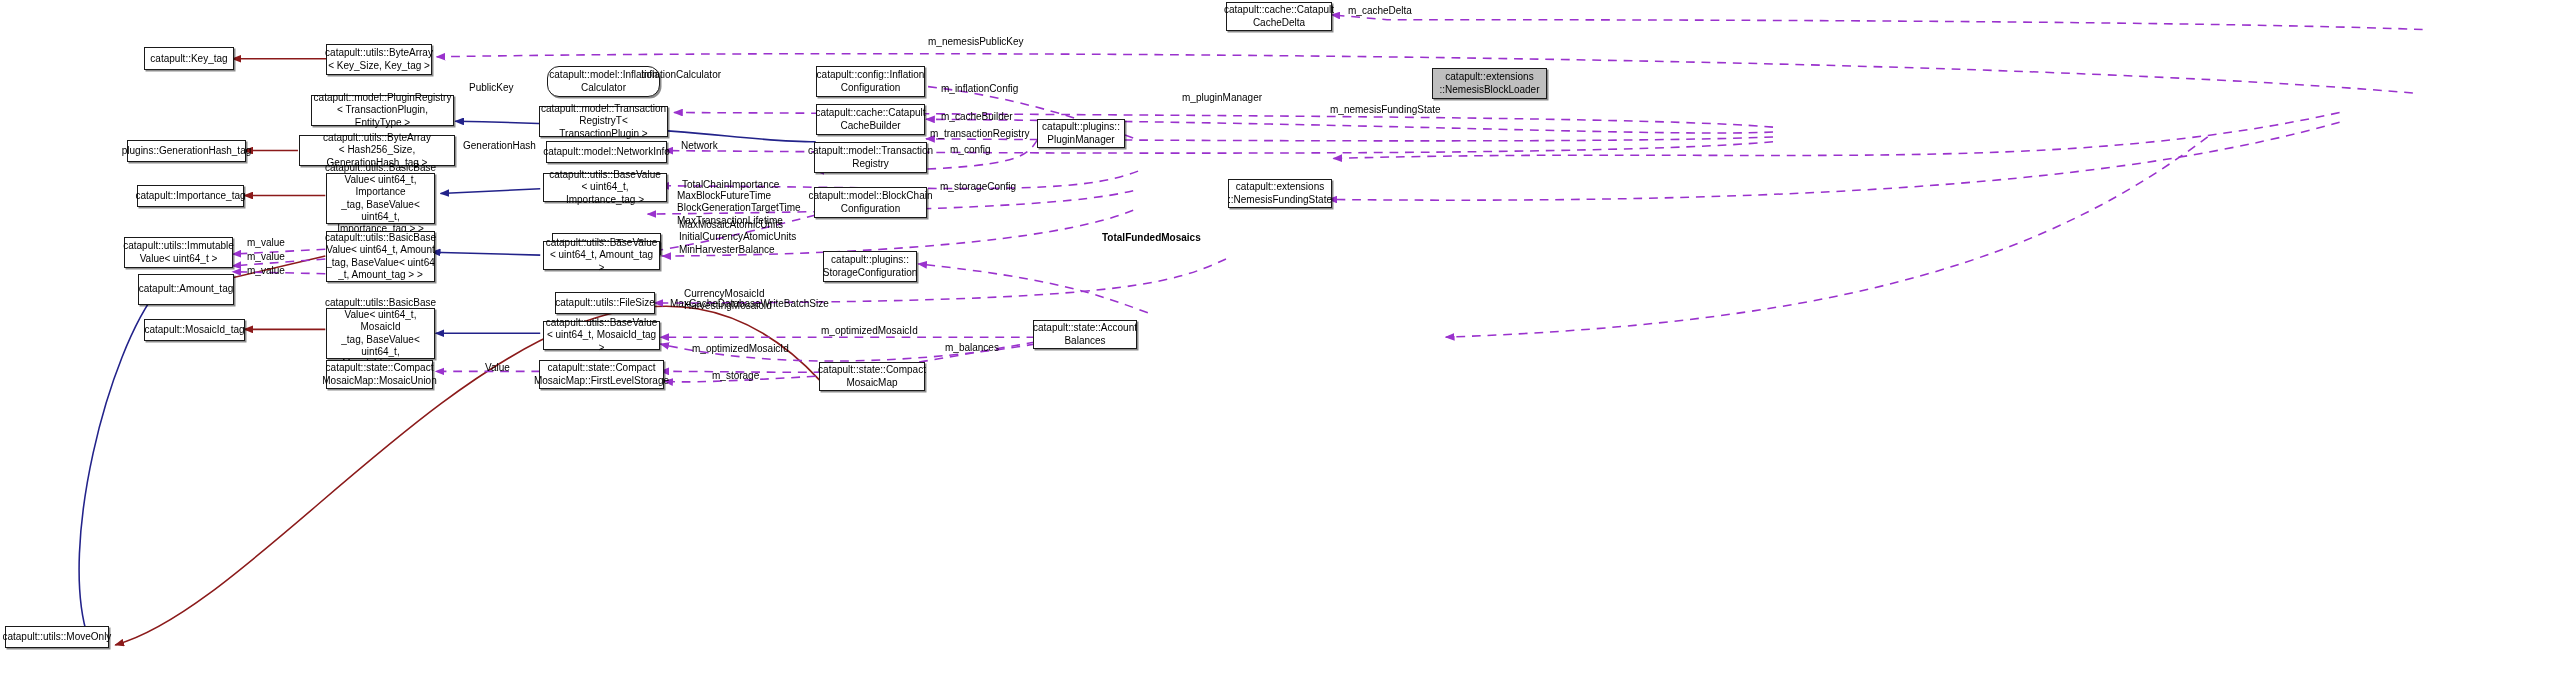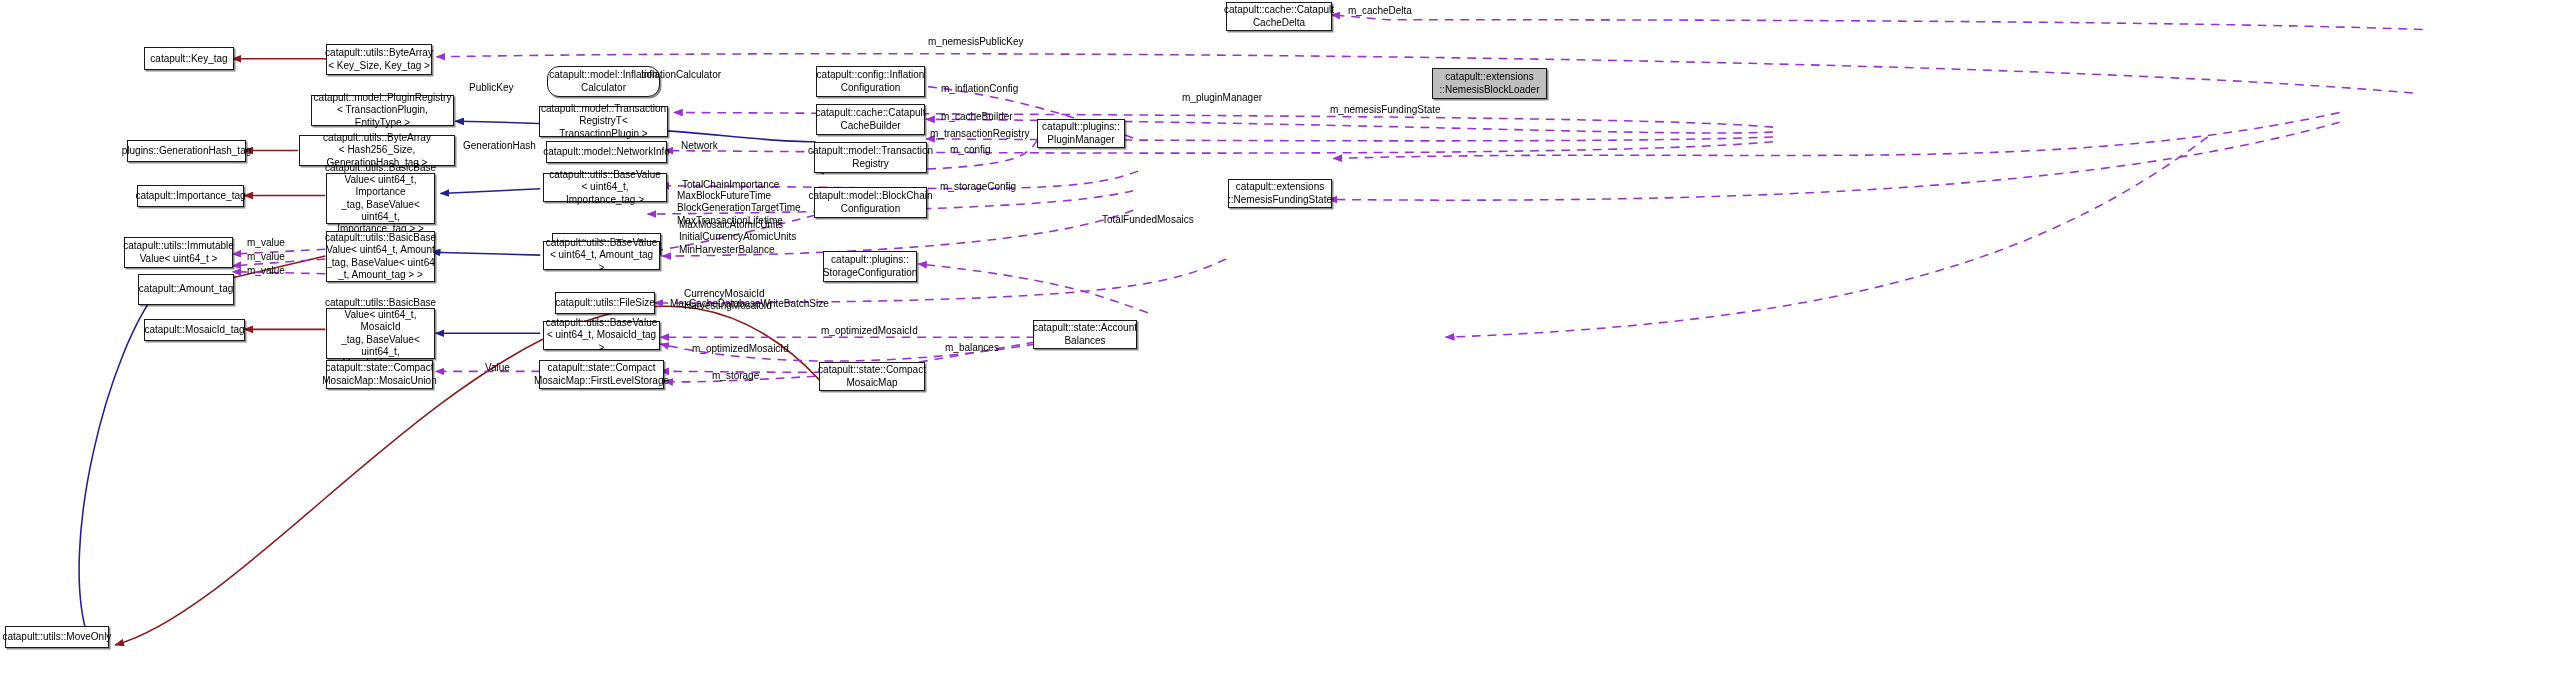--- a/index.html
+++ b/index.html
@@ -202,21 +202,21 @@
 MaxTransactionLifetime</div>
   <div class="edge-label" style="left:940px;  top:181px; width:100px;">m_storageConfig</div>
   <div class="edge-label" style="left:679px;  top:219px; width:156px;">MaxMosaicAtomicUnits
 InitialCurrencyAtomicUnits
 MinHarvesterBalance</div>
   <div class="edge-label" style="left:247px;  top:237px; width:59px;">m_value</div>
   <div class="edge-label" style="left:247px;  top:251px; width:59px;">m_value</div>
   <div class="edge-label" style="left:247px;  top:265px; width:59px;">m_value</div>
   <div class="edge-label" style="left:684px;  top:256px; width:133px;margin-top:32px;">CurrencyMosaicId
 HarvestingMosaicId</div>
-  <div class="edge-label" style="left:1102px; top:214px; width:133px;">TotalFundedMosaics</div>
+  <div class="edge-label" style="left:1102px; top:232px; width:133px;font-weight:bold;">TotalFundedMosaics</div>
   <div class="edge-label" style="left:670px;  top:298px; width:162px;">MaxCacheDatabaseWriteBatchSize</div>
   <div class="edge-label" style="left:821px;  top:325px; width:115px;">m_optimizedMosaicId</div>
   <div class="edge-label" style="left:945px;  top:342px; width:78px;">m_balances</div>
   <div class="edge-label" style="left:692px;  top:343px; width:115px;">m_optimizedMosaicId</div>
   <div class="edge-label" style="left:485px;  top:362px; width:51px;">Value</div>
   <div class="edge-label" style="left:712px;  top:370px; width:74px;">m_storage</div>
 
 </div>
 
 

